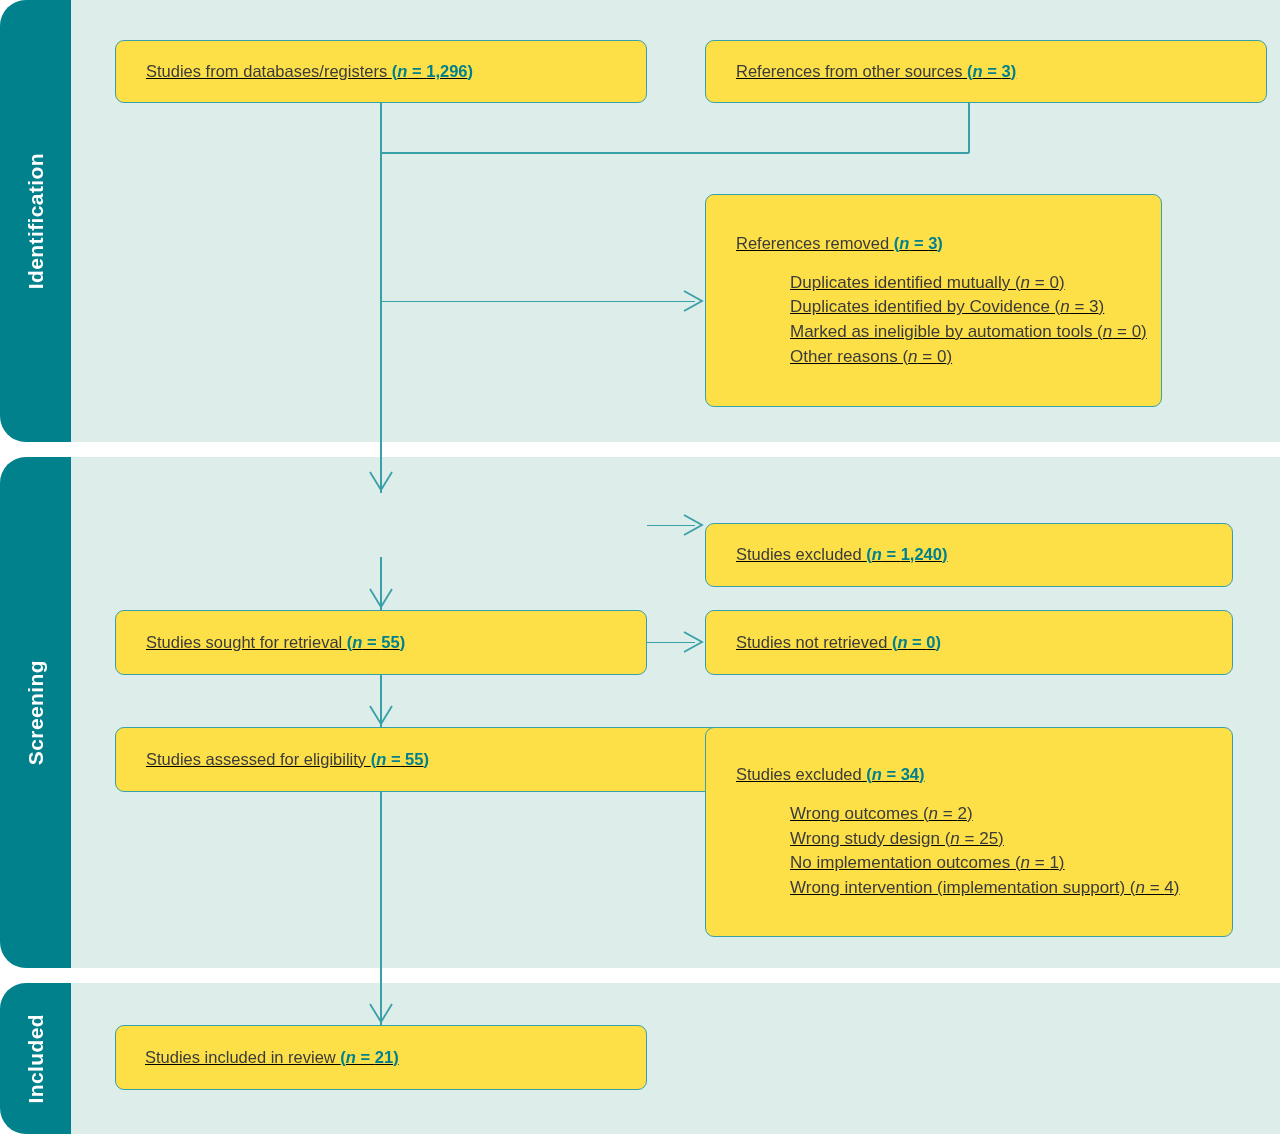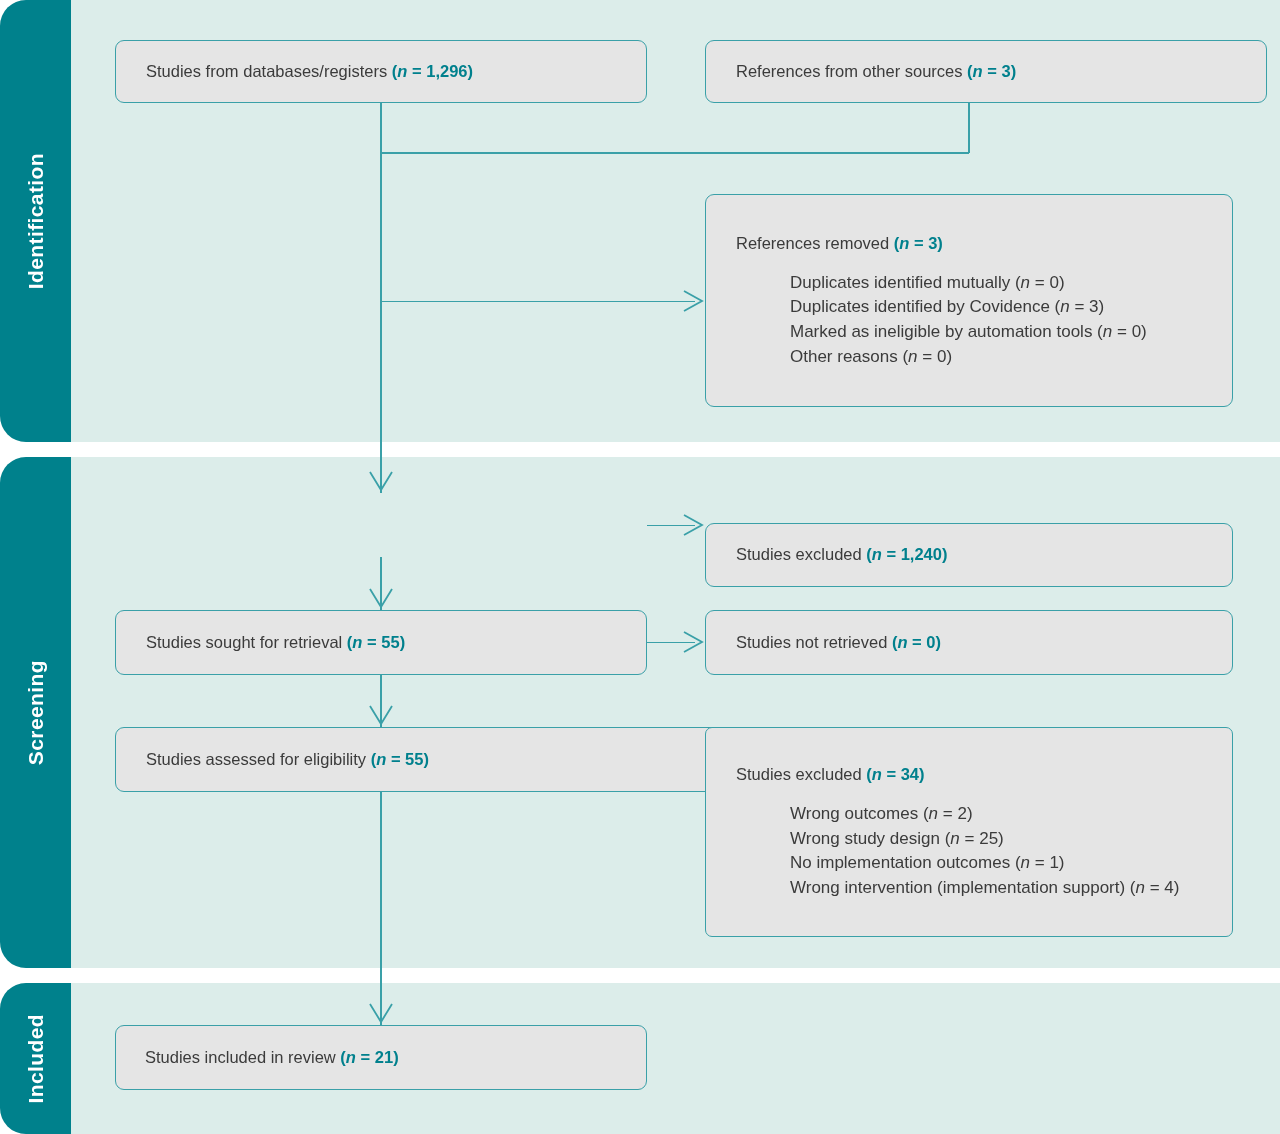--- a/index.html
+++ b/index.html
@@ -50,28 +50,29 @@
     font-size: 21px;
     font-weight: bold;
     letter-spacing: 0.4px;
     white-space: nowrap;
     color: #ffffff;
   }
 
   
   .node {
     position: absolute;
-    background: #e5e5e5;
+    background: #fde047;
     border: 1.6px solid #3aa0a8;
     border-radius: 9px;
     box-sizing: border-box;
     display: flex;
     flex-direction: column;
     justify-content: center;
     padding: 10px 30px;
+    text-decoration: underline;
   }
   .node-title {
     font-size: 16.5px;
     color: #3b3b3b;
     line-height: 1.45;
     white-space: nowrap;
   }
   .node-sub {
     font-size: 17px;
     color: #3b3b3b;
@@ -162,21 +163,21 @@
   </svg>
 
   <div class="node" style="left:115px; top:40px; width:532px; height:63px;">
     <div class="node-title"><span>Studies from databases/registers </span><span class="n-strong"><span>(</span><span class="n-em">n</span><span> = </span><span>1,296</span><span>)</span></span></div>
   </div>
 
   <div class="node" style="left:705px; top:40px; width:562px; height:63px;">
     <div class="node-title"><span>References from other sources </span><span class="n-strong"><span>(</span><span class="n-em">n</span><span> = </span><span>3</span><span>)</span></span></div>
   </div>
 
-  <div class="node" style="left:705px; top:194px; width:528px; height:213px; padding:14px 30px;">
+  <div class="node" style="left:705px; top:194px; width:457px; height:213px; padding:14px 30px;">
     <div class="node-title"><span>References removed </span><span class="n-strong"><span>(</span><span class="n-em">n</span><span> = </span><span>3</span><span>)</span></span></div>
     <div class="node-sub"><span>Duplicates identified mutually (</span><span class="n-em">n</span><span> = </span><span>0</span><span>)</span></div>
     <div class="node-sub"><span>Duplicates identified by Covidence (</span><span class="n-em">n</span><span> = </span><span>3</span><span>)</span></div>
     <div class="node-sub"><span>Marked as ineligible by automation tools (</span><span class="n-em">n</span><span> = </span><span>0</span><span>)</span></div>
     <div class="node-sub"><span>Other reasons (</span><span class="n-em">n</span><span> = </span><span>0</span><span>)</span></div>
   </div>
 
 
   <div class="node" style="left:705px; top:493px; width:528px; height:64px;margin-top:30px;">
     <div class="node-title"><span>Studies excluded </span><span class="n-strong"><span>(</span><span class="n-em">n</span><span> = </span><span>1,240</span><span>)</span></span></div>
@@ -187,21 +188,21 @@
   </div>
 
   <div class="node" style="left:705px; top:610px; width:528px; height:65px;">
     <div class="node-title"><span>Studies not retrieved </span><span class="n-strong"><span>(</span><span class="n-em">n</span><span> = </span><span>0</span><span>)</span></span></div>
   </div>
 
   <div class="node" style="left:115px; top:727px; width:634px; height:65px;">
     <div class="node-title"><span>Studies assessed for eligibility </span><span class="n-strong"><span>(</span><span class="n-em">n</span><span> = </span><span>55</span><span>)</span></span></div>
   </div>
 
-  <div class="node" style="left:705px; top:727px; width:528px; height:210px; padding:12px 30px;border-radius:7px;">
+  <div class="node" style="left:705px; top:727px; width:528px; height:210px; padding:12px 30px;">
     <div class="node-title"><span>Studies excluded </span><span class="n-strong"><span>(</span><span class="n-em">n</span><span> = </span><span>34</span><span>)</span></span></div>
     <div class="node-sub"><span>Wrong outcomes (</span><span class="n-em">n</span><span> = </span><span>2</span><span>)</span></div>
     <div class="node-sub"><span>Wrong study design (</span><span class="n-em">n</span><span> = </span><span>25</span><span>)</span></div>
     <div class="node-sub"><span>No implementation outcomes (</span><span class="n-em">n</span><span> = </span><span>1</span><span>)</span></div>
     <div class="node-sub"><span>Wrong intervention (implementation support) (</span><span class="n-em">n</span><span> = </span><span>4</span><span>)</span></div>
   </div>
 
   <div class="node" style="left:115px; top:1025px; width:532px; height:65px;padding-left:29px;">
     <div class="node-title"><span>Studies included in review </span><span class="n-strong"><span>(</span><span class="n-em">n</span><span> = </span><span>21</span><span>)</span></span></div>
   </div>

